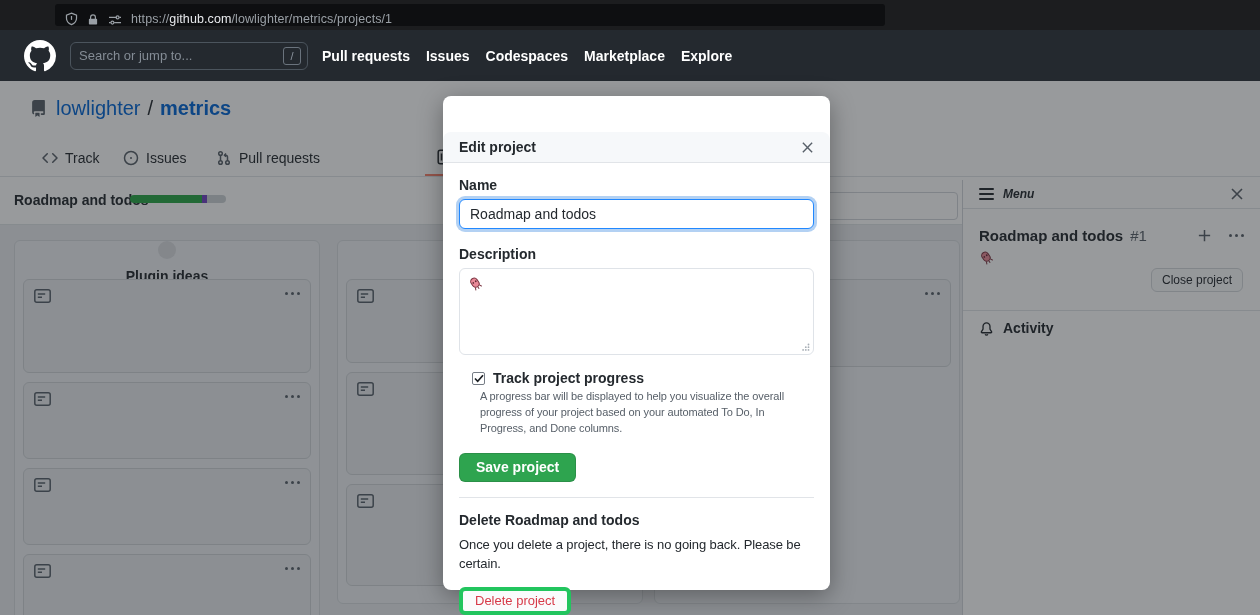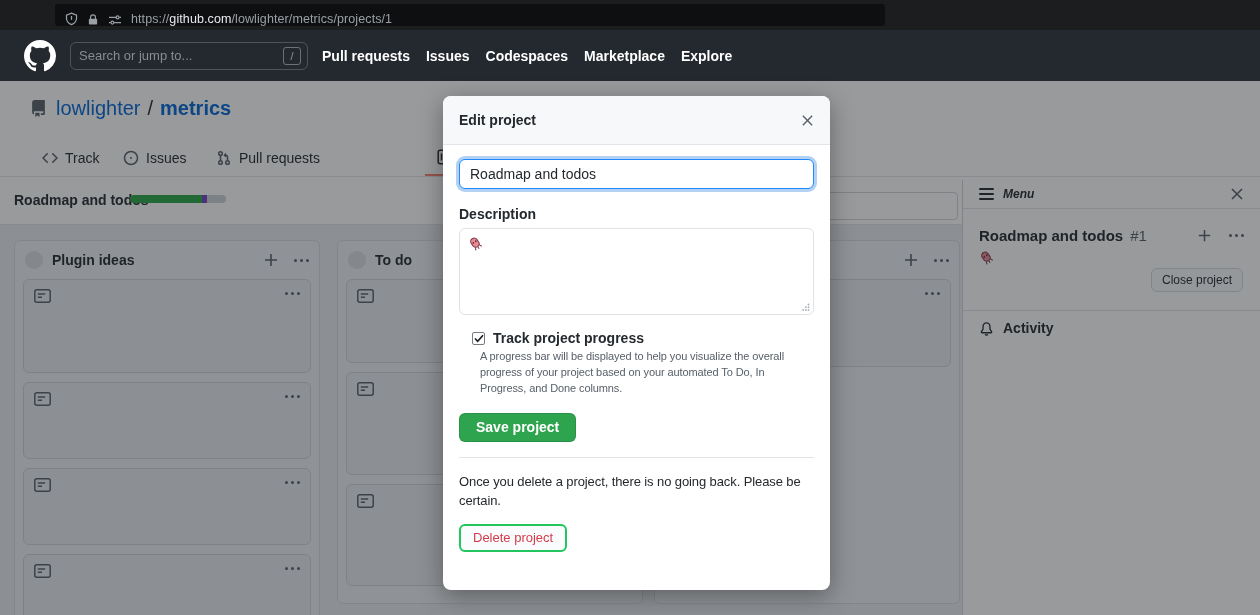--- a/index.html
+++ b/index.html
@@ -51,21 +51,21 @@
   .progress .p-done { width:72px; background:#28a745; }
   .progress .p-prog { width:5px;  background:#6f42c1; }
   .progress .p-rest { width:19px; background:#cdd2d6; }
   .filter-input { position:absolute; left:742px; top:15px; width:216px; height:28px; border:1px solid #d1d5da;
                   border-radius:4px; background:#fff; padding:0 8px; font-size:13px; font-family:inherit;
                   color:#24292e; outline:none; }
   .filter-input::placeholder { color:#6a737d; }
 
   .board { position:absolute; top:144px; left:0; right:0; bottom:0; background:#e9ebef; overflow:hidden; }
   .col { position:absolute; top:15px; width:306px; background:#eff1f4; border:1px solid #d7dbdf; border-radius:6px; overflow:hidden; }
-  .col-head { height:38px; display:flex; align-items:center; padding:0 10px; gap:9px; }
+  .col-head { height:38px; display:flex; align-items:center; padding:0 10px; gap:9px;flex-direction:column; }
   .count-badge { width:18px; height:18px; border-radius:50%; background:#dadde1; flex:0 0 auto; }
   .col-name { font-weight:700; font-size:14px; color:#24292e; }
   .col-icons { margin-left:auto; display:flex; gap:15px; align-items:center; }
   .icon-btn { color:#586069; cursor:pointer; display:flex; }
   .card { margin:0 8px 9px; background:#e9ecef; border:1px solid #d0d4d8; border-radius:6px; position:relative; cursor:pointer; }
   .note-ic { position:absolute; left:10px; top:9px; color:#57606a; }
   .kebab { position:absolute; right:10px; top:6px; color:#586069; cursor:pointer; }
 
   .sidebar { position:absolute; top:99px; right:0; width:298px; bottom:0; background:#fff; border-left:1px solid #d1d5da; }
   .sb-head { height:29px; display:flex; align-items:center; padding:0 16px; border-bottom:1px solid #e1e4e8; }
@@ -80,22 +80,22 @@
                    font-family:inherit; background:#fafbfc; border:1px solid #d5d9dd; border-radius:6px;
                    color:#24292e; cursor:pointer; }
   .sb-divider { position:absolute; top:130px; left:0; right:0; border-top:1px solid #e1e4e8; }
   .sb-activity { position:absolute; top:140px; left:16px; display:flex; gap:9px; align-items:center;
                  font-weight:700; font-size:14px; color:#24292e; cursor:pointer; }
 
   
   .overlay { position:absolute; left:0; top:81px; right:0; bottom:0; background:rgba(27,31,35,0.45); z-index:40; }
   .modal { position:absolute; left:443px; top:96px; width:387px; height:494px; background:#fff; border-radius:8px;
            z-index:50; box-shadow:0 6px 24px rgba(0,0,0,0.35); }
-  .modal-head { height:49px; background:#f6f8fa; border-bottom:1px solid #e1e4e8; border-radius:8px 8px 0 0;
-                display:flex; align-items:center; padding:0 16px; }
+  .modal-head { height:31px; background:#f6f8fa; border-bottom:1px solid #e1e4e8; border-radius:8px 8px 0 0;
+                display:flex; align-items:center; padding:0 16px;margin-top:36px; }
   .modal-title { font-weight:700; font-size:14px; color:#24292e; }
   .modal-x { margin-left:auto; color:#586069; cursor:pointer; display:flex; }
   .modal-body { padding:14px 16px 0; font-size:14px; color:#24292e; }
   .field-label { font-weight:700; margin-bottom:6px; }
   .name-input { width:100%; height:30px; border:1px solid #2188ff; border-radius:6px;
                 box-shadow:0 0 0 3px rgba(3,102,214,0.3); padding:0 10px; font-size:14px; font-family:inherit;
                 color:#24292e; outline:none; }
   .desc-label { margin-top:17px; }
   .textarea { height:87px; border:1px solid #dfe3e8; border-radius:6px; position:relative; padding:7px 8px;
               background:#fff; cursor:text; }
@@ -103,21 +103,21 @@
   .check-row { margin-top:15px; display:flex; align-items:flex-start; gap:8px; cursor:pointer;padding-left:13px; }
   .cb { width:13px; height:13px; border:1px solid #767d86; border-radius:2px; margin-top:2px;
         display:flex; align-items:center; justify-content:center; background:#fff; }
   .check-label { font-weight:700; }
   .help { margin:3px 0 0 21px; font-size:11px; letter-spacing:-0.1px; color:#586069; line-height:1.45; width:332px; }
   .save-btn { margin-top:16px; height:29px; padding:0 16px; background:#2ea44f; color:#fff; font-weight:700;
               font-size:14px; font-family:inherit; border:1px solid rgba(27,31,35,0.15); border-radius:6px; cursor:pointer; }
   .modal-hr { margin:15px 0 14px; border:none; border-top:1px solid #e1e4e8; }
   .del-h { font-weight:700; }
   .del-p { margin-top:7px; font-size:13px; letter-spacing:-0.1px; width:352px; line-height:1.5; }
-  .del-btn { margin-top:13px; height:28px; padding:0 12px; background:#fafbfc; border:2px solid #22c55e;
+  .del-btn { margin-top:13px; height:28px; padding:0 12px; background:#fafbfc; border:4px solid #22c55e;
              border-radius:6px; color:#d73a49; font-size:13px; font-family:inherit; font-weight:500; cursor:pointer; }
 
   .sr { position:absolute; width:1px; height:1px; overflow:hidden; clip:rect(0 0 0 0); white-space:nowrap; }
   .dots3 { display:flex; gap:3px; }
   .dots3 i { width:3px; height:3px; border-radius:50%; background:currentColor; }
   .hamburger { width:15px; display:flex; flex-direction:column; gap:3px; }
   .hamburger i { height:2px; background:#24292e; border-radius:1px; }
 </style>
 </head>
 <body>
@@ -422,20 +422,21 @@
   <div class="modal">
     <div class="modal-head">
       <span class="modal-title">Edit project</span>
       <span class="modal-x">
           <svg width="13" height="13" viewBox="0 0 14 14" fill="none" stroke="currentColor" stroke-width="1.5">
             <path d="M2 2l10 10M12 2L2 12"></path>
           </svg>
         </span>
     </div>
     <div class="modal-body">
+      <div class="field-label">Name</div>
       <input class="name-input" type="text" value="Roadmap and todos" style="">
 
       <div class="field-label desc-label">Description</div>
       <div class="textarea">
         <span class="sr">🦑</span>
         <svg width="15" height="15" viewBox="0 0 16 16">
             <g transform="rotate(-35 8 8)">
               <rect x="4.3" y="1.8" width="7.4" height="10.2" rx="3.7" fill="#ea8a98" stroke="#7e3844" stroke-width="1.1"></rect>
               <path d="M5.4 11.6l-1.2 2.6M8 12.4v2.4M10.6 11.6l1.2 2.6" stroke="#7e3844" stroke-width="1.1" fill="none"></path>
               <circle cx="6.4" cy="6.2" r="0.9" fill="#5c2630"></circle>
@@ -459,18 +460,19 @@
             </svg>
           </span>
         <span class="check-label">Track project progress</span>
       </div>
       <div class="help">A progress bar will be displayed to help you visualize the overall progress of your project based on your automated To Do, In Progress, and Done columns.</div>
 
       <button class="save-btn">Save project</button>
 
       <hr class="modal-hr">
 
+      <div class="del-h">Delete Roadmap and todos</div>
       <div class="del-p">Once you delete a project, there is no going back. Please be certain.</div>
       <button class="del-btn">Delete project</button>
     </div>
   </div>
 
 </div>
 
 </body></html>

